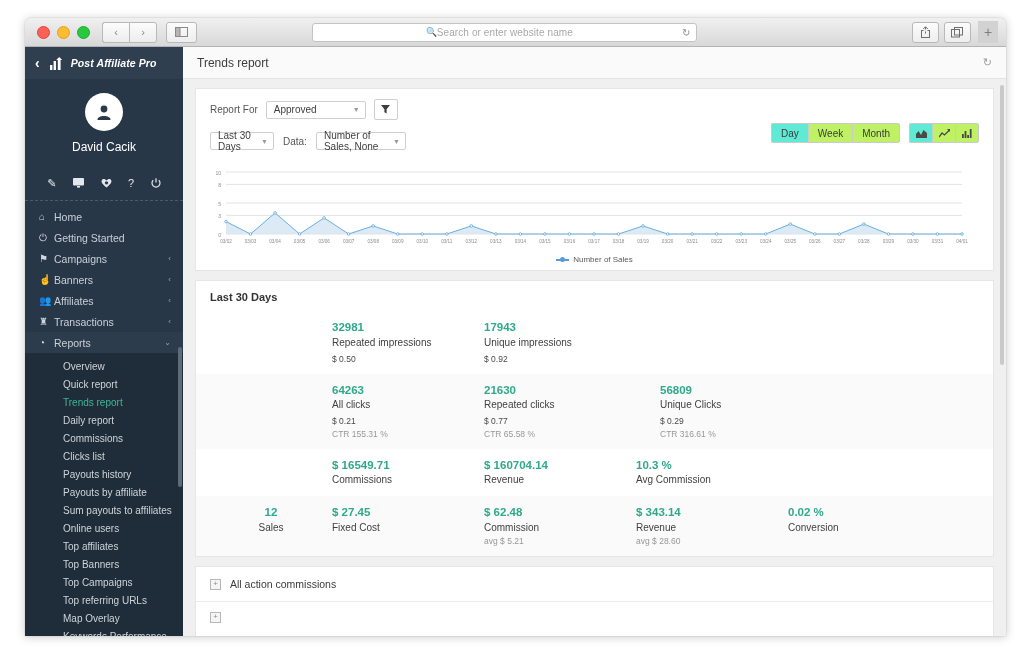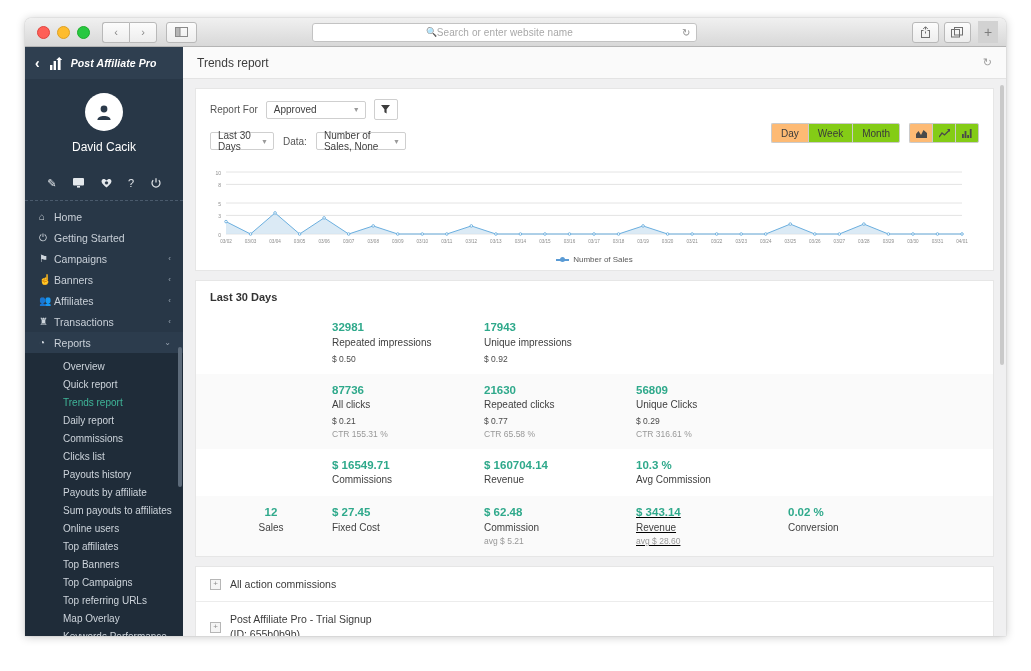--- a/index.html
+++ b/index.html
@@ -217,28 +217,28 @@
   .sel-data { width: 90px; }
 
   .chart-toggles {
     position: absolute; right: 14px; top: 34px;
     display: flex; gap: 9px;
   }
   .btngroup { display: flex; }
   .tgl {
     height: 18px; padding: 0 9px;
     border: 1px solid #cbcbcb;
-    background: #84cc16;
+    background: #bef264;
     font-size: 10px; color: #3a3a3a;
     display: flex; align-items: center;
     border-right: none;
   }
   .tgl:last-child { border-right: 1px solid #cbcbcb; border-radius: 0 2px 2px 0; }
   .tgl:first-child { border-radius: 2px 0 0 2px; }
-  .tgl.active { background: #fdba74; }
+  .tgl.active { background: #5eead4; }
   .tgl-ico { width: 22px; justify-content: center; padding: 0; }
 
   
   .chart-wrap { padding: 6px 12px 6px; }
   .legend {
     text-align: center; font-size: 8px; color: #5a5a5a;
     margin-top: 1px;
   }
   .legend-line {
     display: inline-block; width: 13px; height: 2px;
@@ -596,32 +596,32 @@
                   <div class="stat-cell" style="width: 152px; padding-left: 0px;">
                     <div class="stat-val">17943</div>
                     <div class="stat-lbl">Unique impressions</div>
                     <div class="stat-sub">$ 0.92</div>
                   </div>
                   <div class="stat-cell" style="width: 152px; padding-left: 0px;"></div>
                 </div>
                 <div class="stat-row alt">
                   <div class="stat-cell" style="width: 136px; padding-left: 14px;"></div>
                   <div class="stat-cell" style="width: 152px; padding-left: 0px;">
-                    <div class="stat-val">87736</div>
+                    <div class="stat-val">64263</div>
                     <div class="stat-lbl">All clicks</div>
                     <div class="stat-sub">$ 0.21</div>
                     <div class="stat-sub2">CTR 155.31 %</div>
                   </div>
                   <div class="stat-cell" style="width: 152px; padding-left: 0px;">
                     <div class="stat-val">21630</div>
                     <div class="stat-lbl">Repeated clicks</div>
                     <div class="stat-sub">$ 0.77</div>
                     <div class="stat-sub2">CTR 65.58 %</div>
                   </div>
-                  <div class="stat-cell" style="width: 152px; padding-left: 0px;">
+                  <div class="stat-cell" style="width: 152px; padding-left: 0px; margin-left: 24px;">
                     <div class="stat-val">56809</div>
                     <div class="stat-lbl">Unique Clicks</div>
                     <div class="stat-sub">$ 0.29</div>
                     <div class="stat-sub2">CTR 316.61 %</div>
                   </div>
                 </div>
                 <div class="stat-row">
                   <div class="stat-cell" style="width: 136px; padding-left: 14px;"></div>
                   <div class="stat-cell" style="width: 152px; padding-left: 0px;">
                     <div class="stat-val">$ 16549.71</div>
@@ -644,45 +644,41 @@
                   </div>
                   <div class="stat-cell" style="width: 152px; padding-left: 0px;">
                     <div class="stat-val">$ 27.45</div>
                     <div class="stat-lbl">Fixed Cost</div>
                   </div>
                   <div class="stat-cell" style="width: 152px; padding-left: 0px;">
                     <div class="stat-val">$ 62.48</div>
                     <div class="stat-lbl">Commission</div>
                     <div class="stat-sub2">avg $ 5.21</div>
                   </div>
-                  <div class="stat-cell" style="width: 152px; padding-left: 0px; text-decoration: underline;">
+                  <div class="stat-cell" style="width: 152px; padding-left: 0px;">
                     <div class="stat-val">$ 343.14</div>
                     <div class="stat-lbl">Revenue</div>
                     <div class="stat-sub2">avg $ 28.60</div>
                   </div>
                   <div class="stat-cell" style="width: 152px; padding-left: 0px;">
                     <div class="stat-val">0.02 %</div>
                     <div class="stat-lbl">Conversion</div>
                   </div>
                 </div>
               </div>
         </div>
 
         <div class="card">
           <div class="expand-row">
             <span class="plus-box">+</span>
             <span>All action commissions</span>
           </div>
           <div class="divider-line"></div>
           <div class="expand-row tall">
             <span class="plus-box">+</span>
-            <span class="two-line">
-              <span>Post Affiliate Pro - Trial Signup</span><br>
-              <span>(ID: 655b0b9b)</span>
-            </span>
           </div>
         </div>
 
       </div>
       <div class="main-scroll"></div>
     </div>
   </div>
  </div>
 </div>
 

